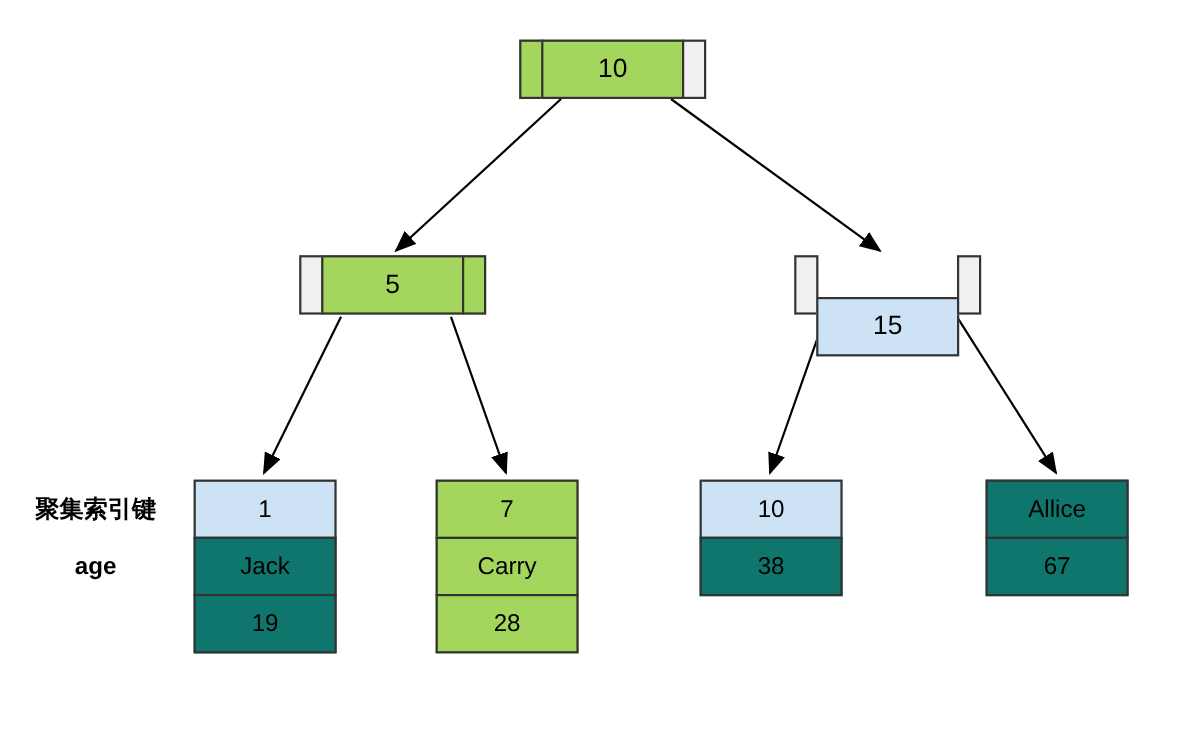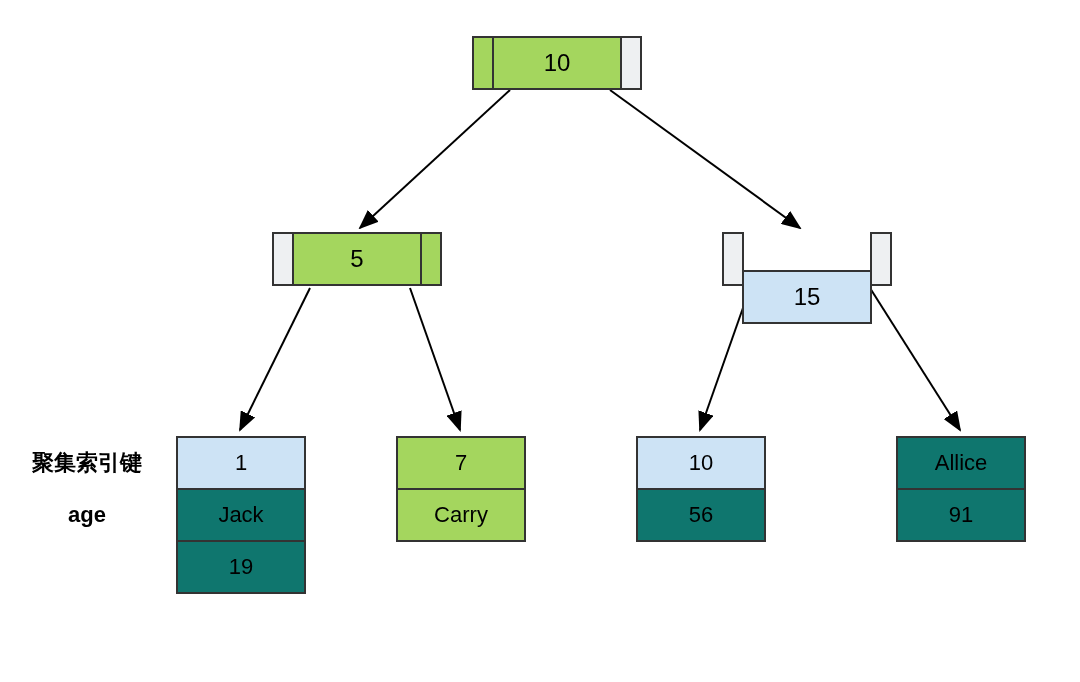--- a/index.html
+++ b/index.html
@@ -123,23 +123,24 @@
 
 <div class="leaf" style="left: 176px; top: 436px;">
   <div class="leaf-cell blue">1</div>
   <div class="leaf-cell yellow">Jack</div>
   <div class="leaf-cell yellow">19</div>
 </div>
 
 <div class="leaf" style="left: 396px; top: 436px;">
   <div class="leaf-cell green">7</div>
   <div class="leaf-cell green">Carry</div>
+  <div class="leaf-cell green">28</div>
 </div>
 
 <div class="leaf" style="left: 636px; top: 436px;">
   <div class="leaf-cell blue">10</div>
-  <div class="leaf-cell yellow">56</div>
+  <div class="leaf-cell yellow">38</div>
 </div>
 
 <div class="leaf" style="left: 896px; top: 436px;">
   <div class="leaf-cell yellow">Allice</div>
-  <div class="leaf-cell yellow">91</div>
+  <div class="leaf-cell yellow">67</div>
 </div>
 
 </body></html>

